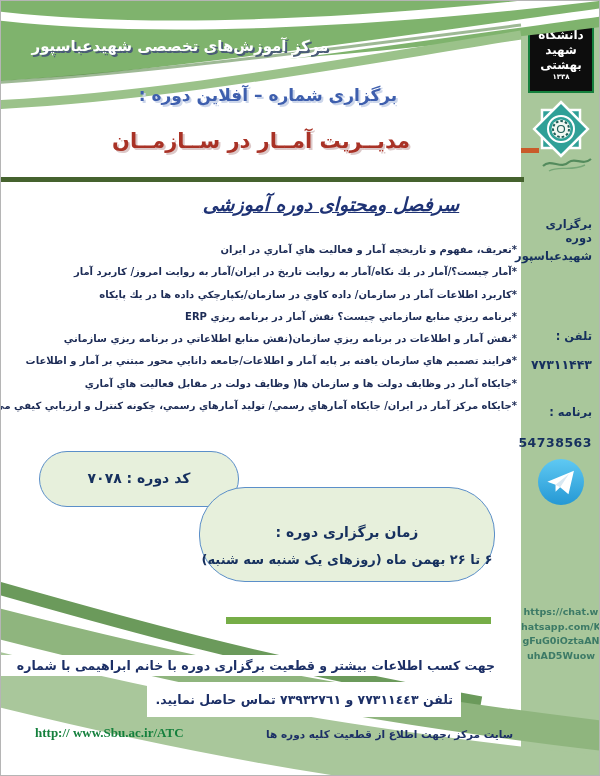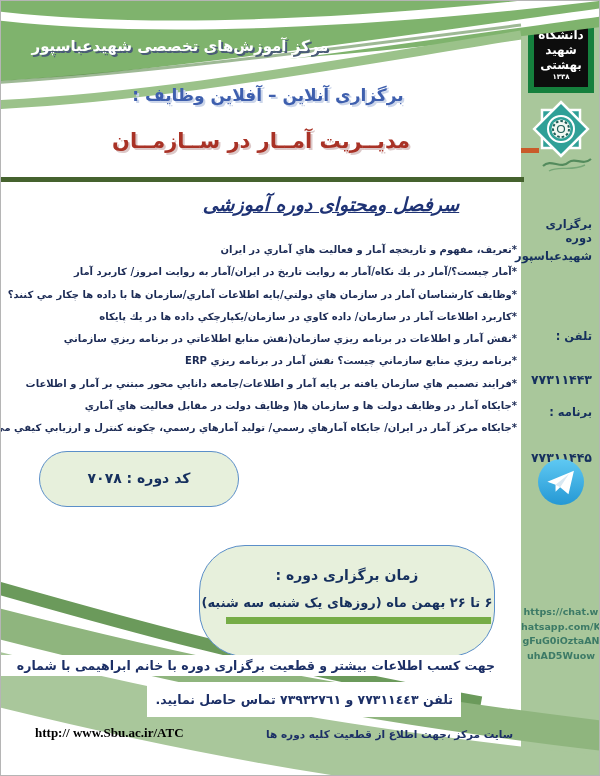--- a/index.html
+++ b/index.html
@@ -11,25 +11,25 @@
   
   .header-wave{position:absolute;top:0;left:0;z-index:2;}
   .footer-wave{position:absolute;top:552px;left:0;z-index:2;}
 
   
   .sidebar{position:absolute;top:0;left:520px;width:80px;height:776px;
            background:#a9c79b;z-index:1;}
   .sidebar .sb-text{position:absolute;left:0;width:80px;color:#16305e;font-weight:bold;
            font-size:11.5px;text-align:right;padding-right:9px;box-sizing:border-box;
            direction:rtl;z-index:3;}
-  .sidebar .sb-num{font-size:12.5px;letter-spacing:.5px;margin-top:15px;}
+  .sidebar .sb-num{font-size:12.5px;letter-spacing:.5px;}
   .sbu-logo{position:absolute;left:7px;top:16px;width:66px;height:76px;background:#0d0d0d;
            color:#fff;text-align:center;z-index:3;display:flex;flex-direction:column;
            justify-content:center;line-height:15px;font-weight:bold;font-size:12px;
-           border:6px solid #15803d;box-sizing:border-box;}
+           border:2px solid #15803d;box-sizing:border-box;}
   .sbu-logo .yr{font-size:7px;line-height:9px;letter-spacing:1px;}
   .emblem{position:absolute;left:11px;top:99px;z-index:3;}
   .orange-dash{position:absolute;left:0;top:147px;width:18px;height:5px;background:#c95b2a;z-index:3;}
   .signature{position:absolute;left:20px;top:151px;z-index:3;opacity:.8;}
   .tg-icon{position:absolute;left:17px;top:458px;width:46px;height:46px;z-index:3;cursor:pointer;}
   .wa-label{position:absolute;top:514px;left:0;width:80px;text-align:center;color:#16305e;
            font-weight:bold;font-size:11px;line-height:22px;direction:rtl;z-index:3;}
   .wa-url{position:absolute;top:604px;left:0;width:80px;text-align:center;color:#3c7a66;
            font-weight:bold;font-size:9.5px;line-height:14.5px;direction:ltr;z-index:3;cursor:pointer;}
 
@@ -46,33 +46,33 @@
   .syl-title{top:192px;left:150px;width:360px;text-align:center;direction:rtl;color:#1f3375;
          font-size:19px;font-weight:bold;font-style:italic;text-decoration:underline;z-index:3;}
   .bullets{top:238px;left:12px;width:504px;direction:rtl;text-align:right;z-index:3;}
   .bullets div{color:#1c2b55;font-weight:bold;font-size:10px;line-height:22.3px;white-space:nowrap;}
 
   
   .oval{background:#e7f0dc;border:1.5px solid #5b8fc9;z-index:3;color:#16305e;font-weight:bold;
         direction:rtl;text-align:center;box-sizing:border-box;}
   .oval-code{left:38px;top:450px;width:200px;height:56px;border-radius:28px;
         font-size:14px;line-height:53px;}
-  .oval-time{left:198px;top:544px;width:296px;height:112px;border-radius:46px;padding-top:17px;}
+  .oval-time{left:198px;top:486px;width:296px;height:95px;border-radius:46px;padding-top:32px;}
   .oval-time .t1{font-size:14px;line-height:24px;}
   .oval-time .t2{font-size:13px;line-height:32px;}
   .green-bar{left:225px;top:616px;width:265px;height:7px;background:#76ad47;z-index:3;}
 
   
   .contact1{top:654px;right:84px;z-index:3;direction:rtl;}
   .contact1 span{background:#ffffff;color:#1c2f66;font-weight:bold;font-size:12.5px;
         padding:3px 20px;white-space:nowrap;}
   .contact2{top:688px;left:150px;width:310px;text-align:center;z-index:3;direction:rtl;}
   .contact2 span{background:#ffffff;color:#1c2f66;font-weight:bold;font-size:12.5px;
         padding:10px 8px;white-space:nowrap;}
-  .f-url{top:724px;left:34px;z-index:3;color:#000000;font-weight:bold;font-size:13px;
+  .f-url{top:724px;left:34px;z-index:3;color:#15803d;font-weight:bold;font-size:13px;
         font-family:"Liberation Serif",serif;cursor:pointer;}
   .f-note{top:727px;right:86px;z-index:3;color:#1c2f66;font-weight:bold;font-size:10.5px;direction:rtl;}
 </style>
 </head>
 <body>
 
 <div class="page">
 
   <svg class="header-wave" width="600" height="125" viewBox="0 0 600 125">
     <path d="M0,0 H600 V26 C420,48 200,66 0,80 Z" fill="#7fb36d"></path>
@@ -110,21 +110,21 @@
     <svg class="signature" width="52" height="22" viewBox="0 0 52 22">
       <path d="M2,14 C10,6 20,18 28,10 C34,5 42,14 50,7" stroke="#3f7d4e" stroke-width="2.2" fill="none"></path>
       <path d="M8,19 C18,13 30,20 44,13" stroke="#6aa06f" stroke-width="1.4" fill="none"></path>
     </svg>
 
     <div class="sb-text" style="top:216px">برگزاری دوره</div>
     <div class="sb-text" style="top:248px">شهیدعباسپور</div>
     <div class="sb-text" style="top:328px">تلفن :</div>
     <div class="sb-text sb-num" style="top:356px">۷۷۳۱۱۴۴۳</div>
     <div class="sb-text" style="top:404px">برنامه :</div>
-    <div class="sb-text sb-num" style="top:434px">۷۷۳۱۱۴۴۵</div>
+    <div class="sb-text sb-num" style="top:434px">54738563</div>
 
     <svg class="tg-icon" viewBox="0 0 32 32">
       <defs>
         <linearGradient id="tg" x1="0" y1="0" x2="0" y2="1">
           <stop offset="0" stop-color="#5fc9f3"></stop>
             <stop offset="1" stop-color="#2598d4"></stop>
         </linearGradient>
       </defs>
       <circle cx="16" cy="16" r="16" fill="url(#tg)"></circle>
       <path d="M6.5,15.8 L25,8.2 L21.2,24.5 L15.4,19.6 L12.2,22.8 L12.2,17.9 Z" fill="#ffffff"></path>
@@ -134,33 +134,32 @@
 
     <div class="wa-url">
       <div>https://chat.w</div>
       <div>hatsapp.com/K</div>
       <div>gFuG0iOztaAN</div>
       <div>uhAD5Wuow</div>
     </div>
   </div>
 
   <div class="abs h-org">مرکز آموزش‌های تخصصی شهیدعباسپور</div>
-  <div class="abs h-mode">برگزاری آنلاین – آفلاین وظایف :</div>
+  <div class="abs h-mode">برگزاری شماره – آفلاین دوره :</div>
   <div class="abs h-course">مدیــریت آمــار در ســازمــان</div>
   <div class="abs divider"></div>
 
   <div class="abs syl-title">سرفصل ومحتوای دوره آموزشی</div>
 
   <div class="abs bullets">
     <div>*تعریف، مفهوم و تاریخچه آمار و فعالیت هاي آماري در ایران</div>
     <div>*آمار چیست؟/آمار در یك نكاه/آمار به روایت تاریخ در ایران/آمار به روایت امروز/ کاربرد آمار</div>
-    <div>*وظایف کارشناسان آمار در سازمان هاي دولتي/پایه اطلاعات آماري/سازمان ها با داده ها چکار مي کنند؟</div>
     <div>*کاربرد اطلاعات آمار در سازمان/ داده کاوي در سازمان/یکپارچکي داده ها در یك پایکاه</div>
+    <div>*برنامه ریزي منابع سازماني چیست؟ نقش آمار در برنامه ریزي ERP</div>
     <div>*نقش آمار و اطلاعات در برنامه ریزي سازمان(نقش منابع اطلاعاتي در برنامه ریزي سازماني</div>
-    <div>*برنامه ریزي منابع سازماني چیست؟ نقش آمار در برنامه ریزي ERP</div>
     <div>*فرایند تصمیم هاي سازمان یافته بر پایه آمار و اطلاعات/جامعه دانایي محور مبتني بر آمار و اطلاعات</div>
     <div>*جایکاه آمار در وظایف دولت ها و سازمان ها( وظایف دولت در مقابل فعالیت هاي آماري</div>
     <div>*جایکاه مرکز آمار در ایران/ جایکاه آمارهاي رسمي/ تولید آمارهاي رسمي، چکونه کنترل و ارزیابي کیفي مي شوند؟</div>
   </div>
 
   <div class="abs oval oval-code">کد دوره : ۷۰۷۸</div>
 
   <div class="abs oval oval-time">
     <div class="t1">زمان برگزاری دوره :</div>
     <div class="t2">۶ تا ۲۶ بهمن ماه (روزهای یک شنبه سه شنبه)</div>

